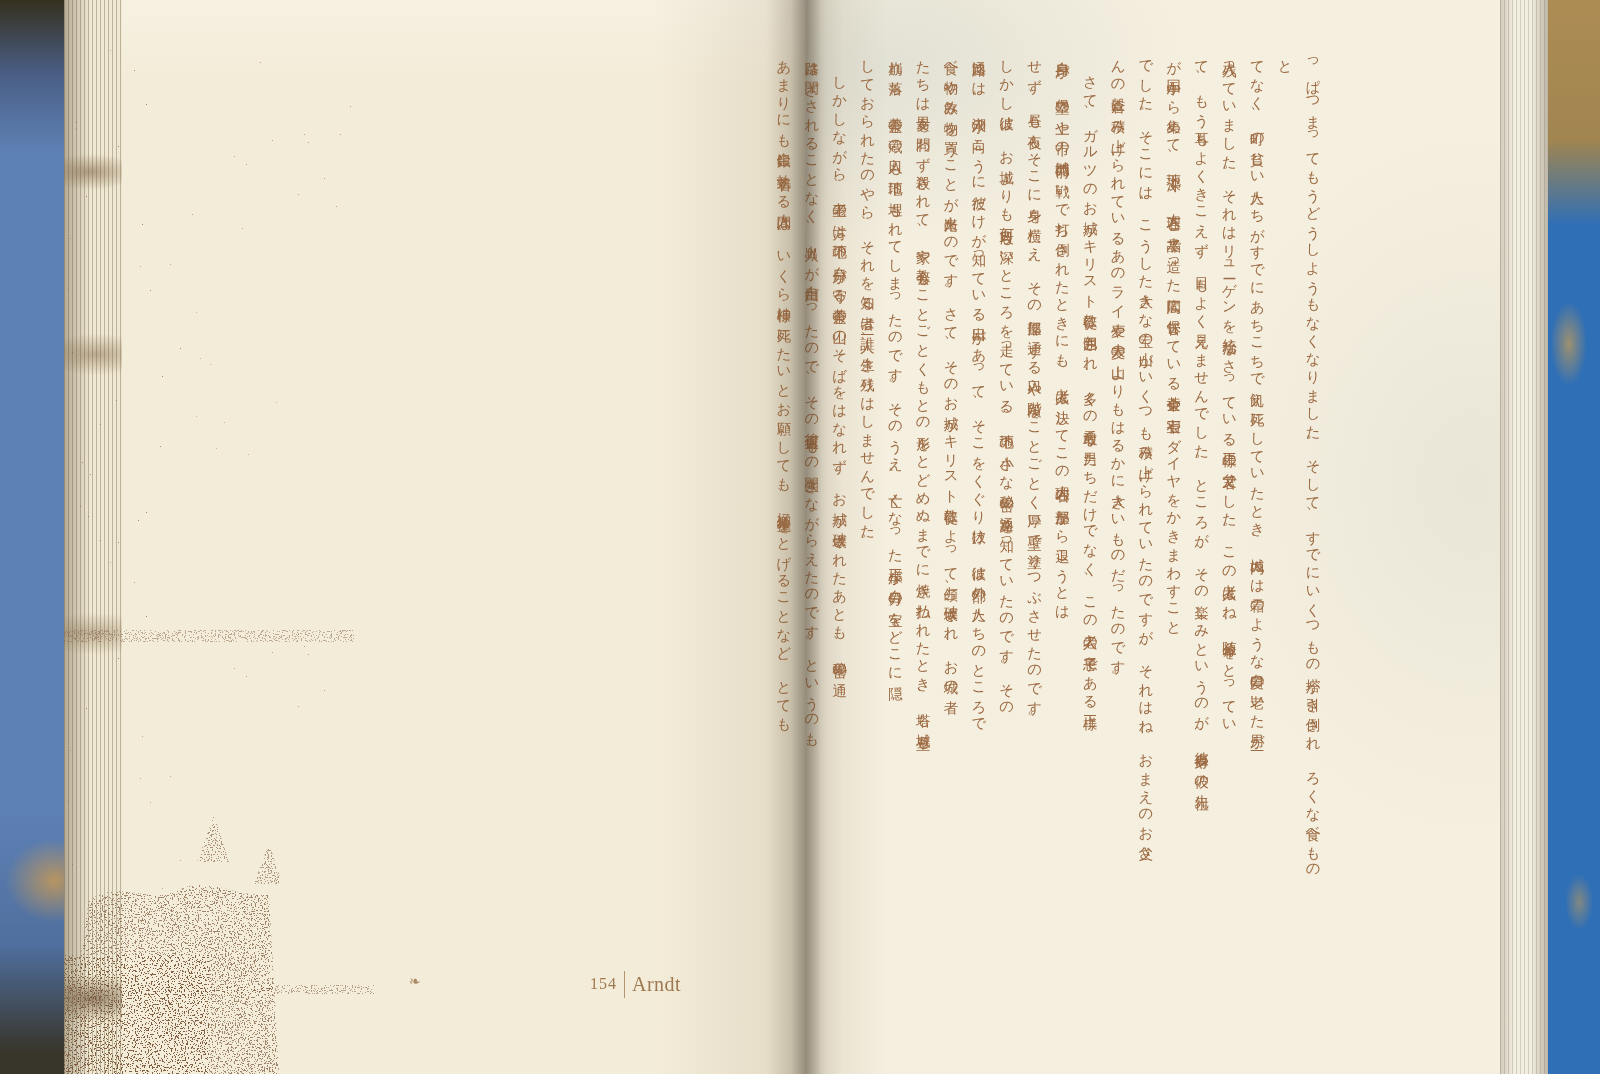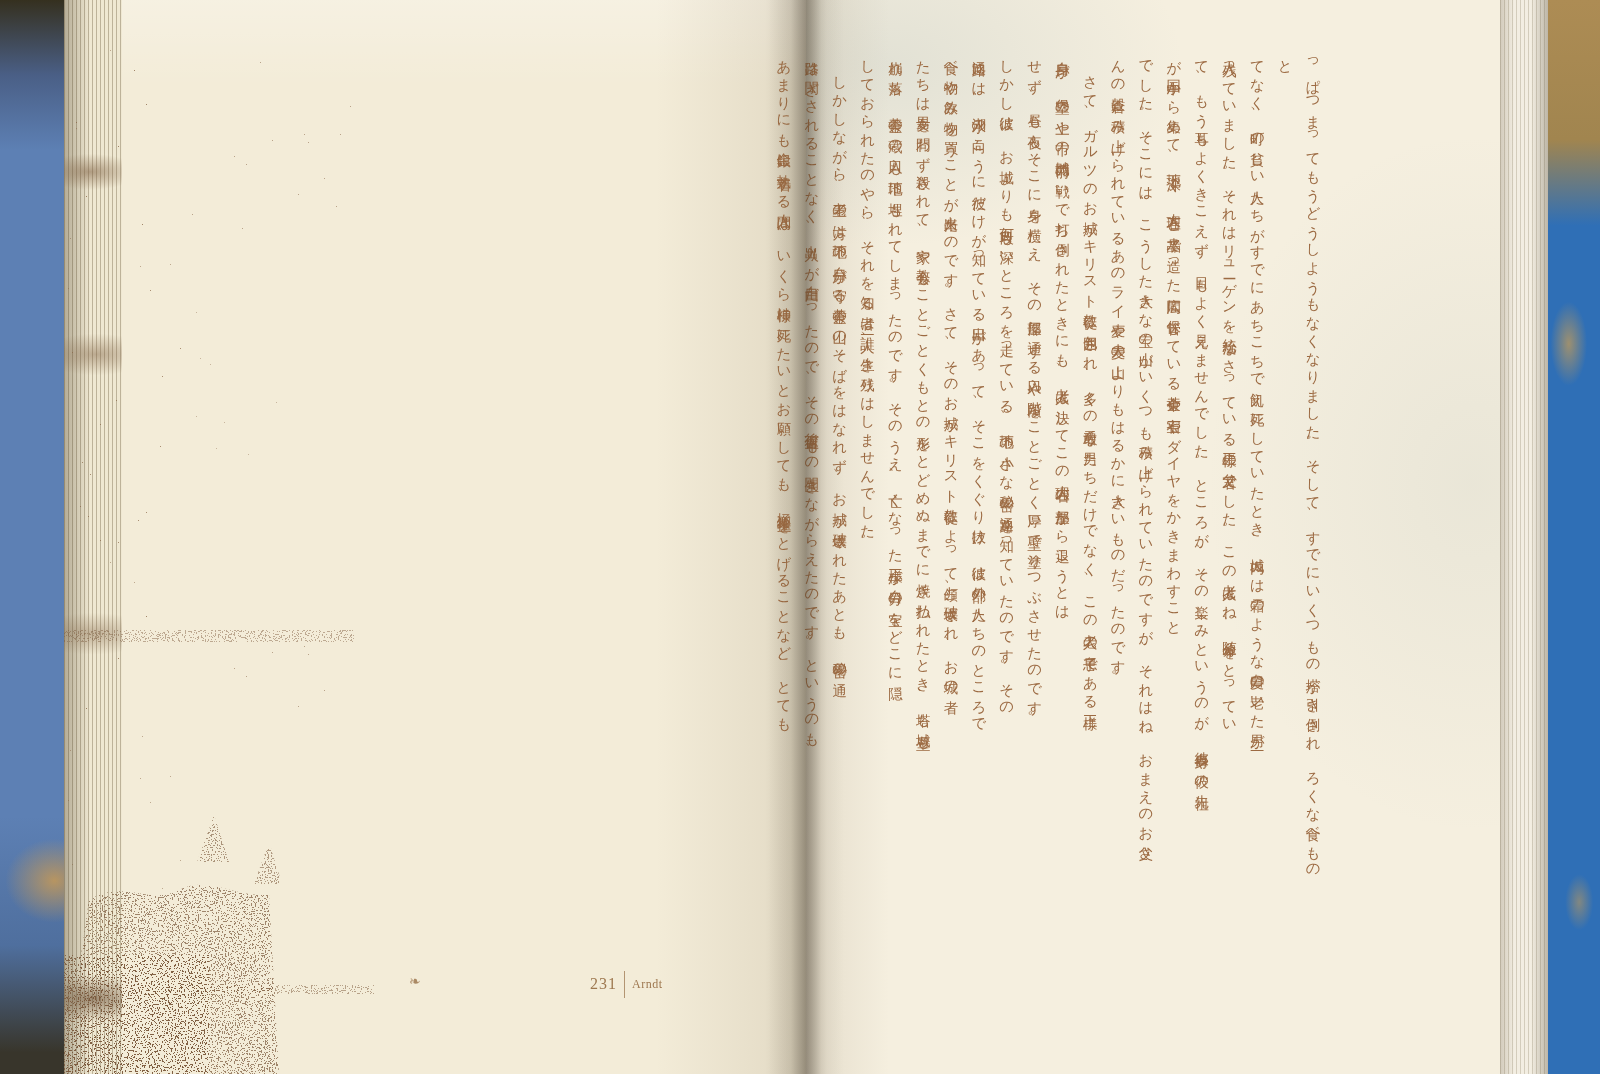--- a/index.html
+++ b/index.html
@@ -56,21 +56,21 @@
   .text-right{right:174px;width:558px;line-height:27.85px;color:var(--ink-right);}
   .col{height:100%;}
   .col.indent{text-indent:16.2px;}
 
   
   .footer{position:absolute;top:966px;height:36px;}
   .footer-left{left:122px;width:684px;color:var(--ink-left);}
   .fleuron{position:absolute;top:7px;font-size:14px;opacity:.85;}
   .footer-center{position:absolute;top:0;display:flex;align-items:center;gap:7px;height:36px;}
   .pgnum{font-size:16px;letter-spacing:1px;}
-  .runtitle{font-size:12px;letter-spacing:.5px;}
+  .runtitle{font-size:20px;letter-spacing:.5px;}
   .divider{width:1px;height:27px;background:currentColor;opacity:.75;}
 </style>
 </head>
 <body>
 
 <div id="stage">
 
   <div class="cover-left"></div>
   <div class="edge-left"></div>
 
@@ -108,21 +108,21 @@
       <polygon points="150,815 165,862 133,862" filter="url(#stip2)" opacity="0.6"></polygon>
       <polygon points="205,842 218,884 190,884" filter="url(#stip2)" opacity="0.55"></polygon>
       <path d="M25 900 C60 878 85 906 115 890 C145 874 175 900 205 894 L215 1074 L0 1074 Z" filter="url(#stip2)" opacity="0.7"></path>
       <rect x="0" y="955" width="145" height="119" filter="url(#stip2)" opacity="0.85"></rect>
       <rect x="30" y="985" width="280" height="9" filter="url(#stip2)" opacity="0.5"></rect>
     </svg>
 
     <div class="footer footer-left">
       <span class="fleuron" style="left:165px">❧</span>
       <div class="footer-center" style="left:346px">
-        <span class="pgnum">231</span>
+        <span class="pgnum">154</span>
         <span class="divider"></span>
         <span class="runtitle">Arndt</span>
       </div>
       <span class="fleuron" style="left:561px">❧</span>
     </div>
   </div>
 
   <div class="page page-right">
     <div class="page-text text-right">
         <div class="col">っぱつまってもうどうしようもなくなりました。そして、すでにいくつもの塔が引き倒され、ろくな食べものと</div>

